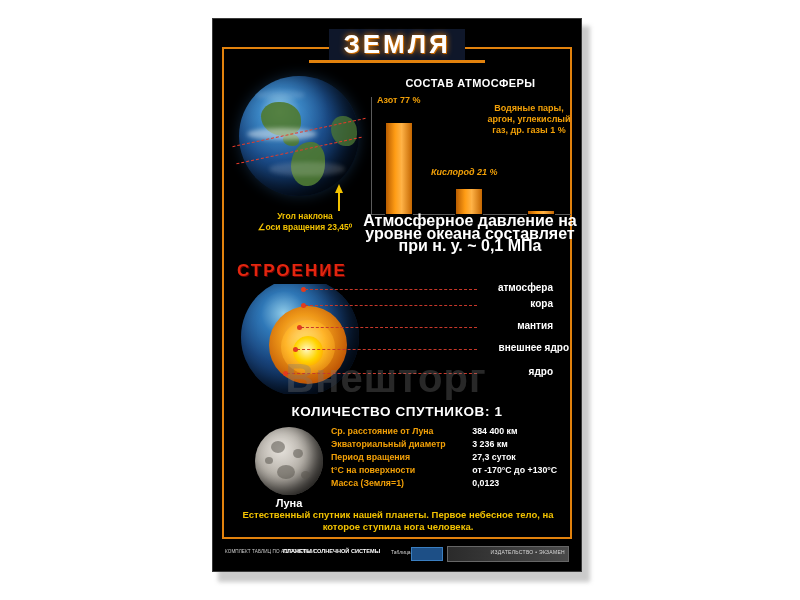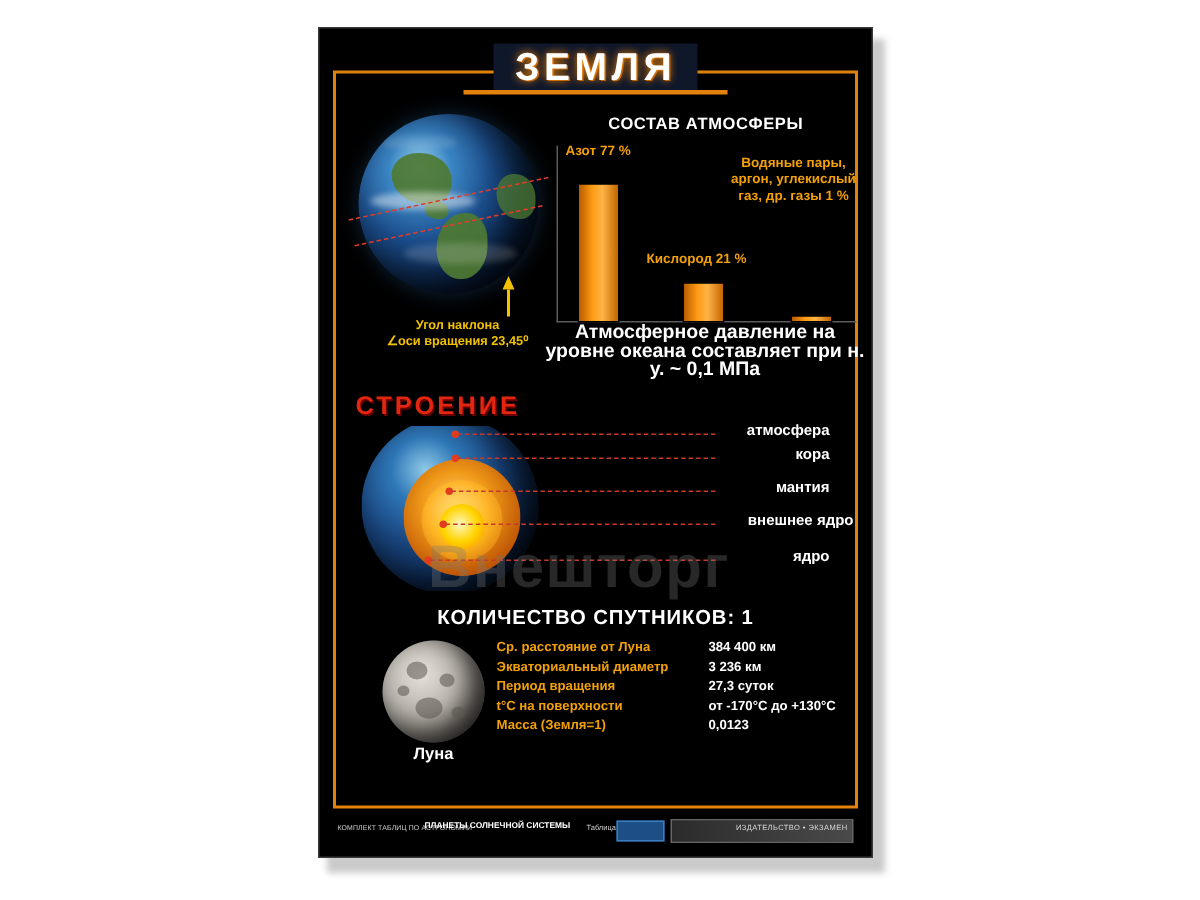--- a/index.html
+++ b/index.html
@@ -211,21 +211,21 @@
     height: 118px;
     background: #5b5b5b;
   }
 
   #pressure-note {
     position: absolute;
     left: 148px;
     top: 196px;
     width: 218px;
     color: #ffffff;
-    font-size: 13px;
+    font-size: 16px;
     font-weight: bold;
     line-height: 12.5px;
     text-align: center;
   }
 
   
   #structure-title {
     position: absolute;
     left: 24px;
     top: 242px;
@@ -480,21 +480,21 @@
 
     <div id="chart">
       <div id="chart-axis"></div>
       <div id="chart-baseline"></div>
 
       <div class="bar" style="left:14px;width:26px;height:91px;"></div>
       <div class="bar" style="left:84px;width:26px;height:25px;"></div>
       <div class="bar" style="left:156px;width:26px;height:3px;"></div>
 
       <div class="bar-label" style="left:6px;top:-2px;width:70px;">Азот 77 %</div>
-      <div class="bar-label" style="left:60px;top:70px;width:90px;">Кислород 21 %</div>
+      <div class="bar-label" style="left:60px;top:70px;width:90px;font-style:italic;">Кислород 21 %</div>
       <div class="bar-label" style="left:112px;top:6px;width:92px;text-align:center;">Водяные пары, аргон, углекислый газ, др. газы 1 %</div>
     </div>
 
     <div id="pressure-note">Атмосферное давление на уровне океана составляет при н. у. ~ 0,1 МПа</div>
 
     <div id="structure-title">СТРОЕНИЕ</div>
 
     <div id="cutaway">
       <div id="cut-globe"></div>
       <div class="cut-layer" id="layer-mantle"></div>
@@ -553,20 +553,21 @@
             <td class="val">от -170°С до +130°С</td>
           </tr>
           <tr>
             <td>Масса (Земля=1)</td>
             <td class="val">0,0123</td>
           </tr>
         </tbody>
       </table>
     </div>
 
+    <div id="sat-desc">Естественный спутник нашей планеты. Первое небесное тело, на которое ступила нога человека.</div>
 
     <div id="footer">
       <div id="footer-text1">КОМПЛЕКТ ТАБЛИЦ ПО АСТРОНОМИИ</div>
       <div id="footer-text2">ПЛАНЕТЫ СОЛНЕЧНОЙ СИСТЕМЫ</div>
       <div id="footer-text3">Таблица №4  (12)</div>
       <div id="footer-badge"></div>
       <div id="footer-logo"></div>
       <div id="footer-logo-text">ИЗДАТЕЛЬСТВО • ЭКЗАМЕН</div>
     </div>
 

